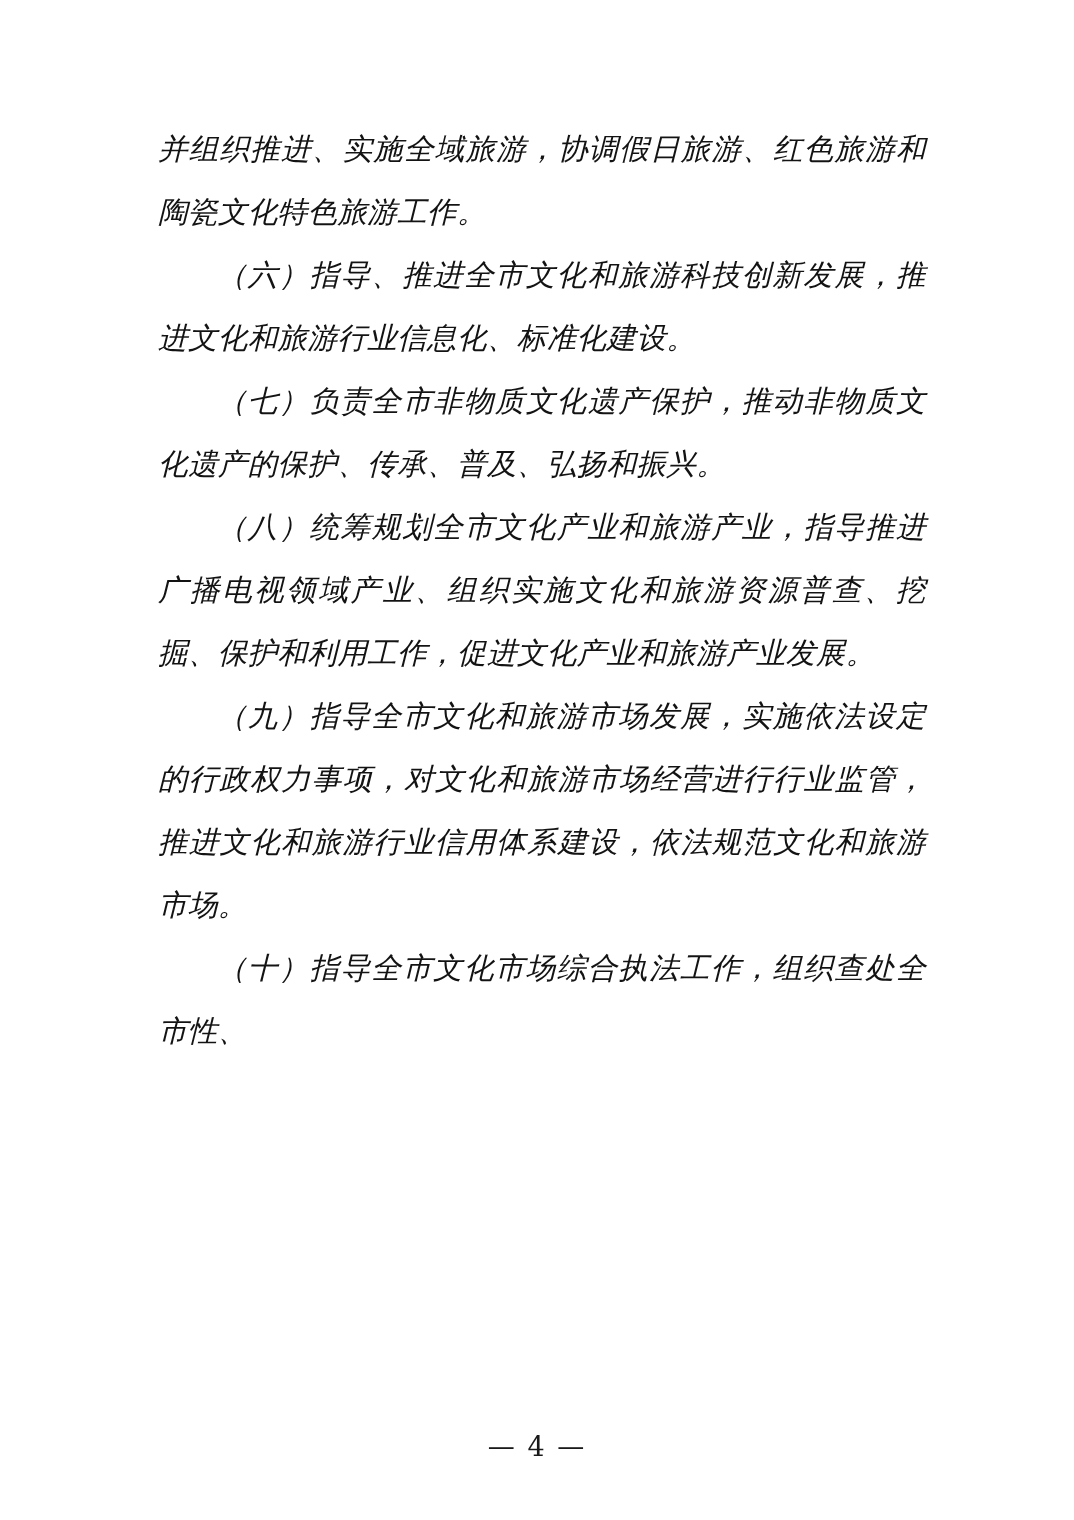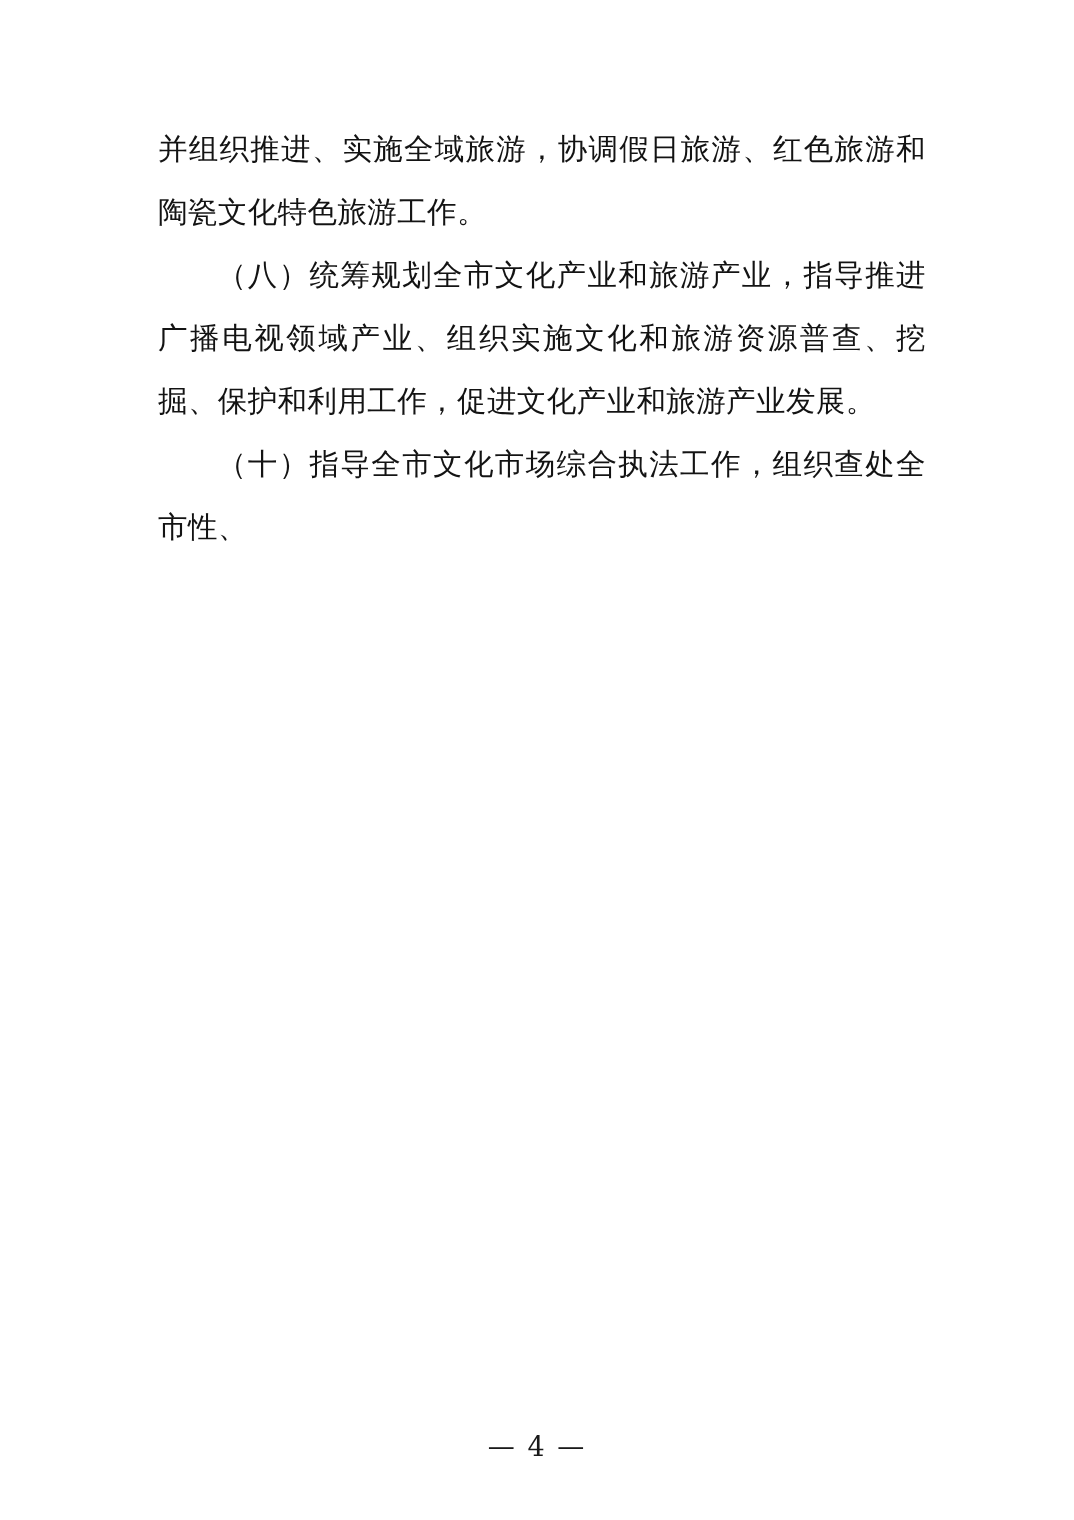--- a/index.html
+++ b/index.html
@@ -28,20 +28,21 @@
     font-size: 29.5px;
     line-height: 63px;
     text-align: justify;
     text-justify: inter-ideograph;
     letter-spacing: 0.4px;
     color: #131313;
   }
   .para {
     margin: 0;
     text-indent: 0;
+    font-style: italic;
   }
   .para.indent {
     text-indent: 2em;
   }
   .page-number {
     position: absolute;
     left: 0;
     right: 0;
     bottom: 58px;
     text-align: center;
@@ -50,17 +51,20 @@
     color: #191919;
     font-family: "DejaVu Serif", "Liberation Serif", serif;
   }
 </style>
 </head>
 <body>
 
 <div class="page">
   <div class="doc-body">
     <p class="para">并组织推进、实施全域旅游，协调假日旅游、红色旅游和陶瓷文化特色旅游工作。</p>
+    <p class="para indent">（六）指导、推进全市文化和旅游科技创新发展，推进文化和旅游行业信息化、标准化建设。</p>
+    <p class="para indent">（七）负责全市非物质文化遗产保护，推动非物质文化遗产的保护、传承、普及、弘扬和振兴。</p>
     <p class="para indent">（八）统筹规划全市文化产业和旅游产业，指导推进广播电视领域产业、组织实施文化和旅游资源普查、挖掘、保护和利用工作，促进文化产业和旅游产业发展。</p>
+    <p class="para indent">（九）指导全市文化和旅游市场发展，实施依法设定的行政权力事项，对文化和旅游市场经营进行行业监管，推进文化和旅游行业信用体系建设，依法规范文化和旅游市场。</p>
     <p class="para indent">（十）指导全市文化市场综合执法工作，组织查处全市性、</p>
   </div>
   <div class="page-number">— 4 —</div>
 </div>
 
 </body></html>

